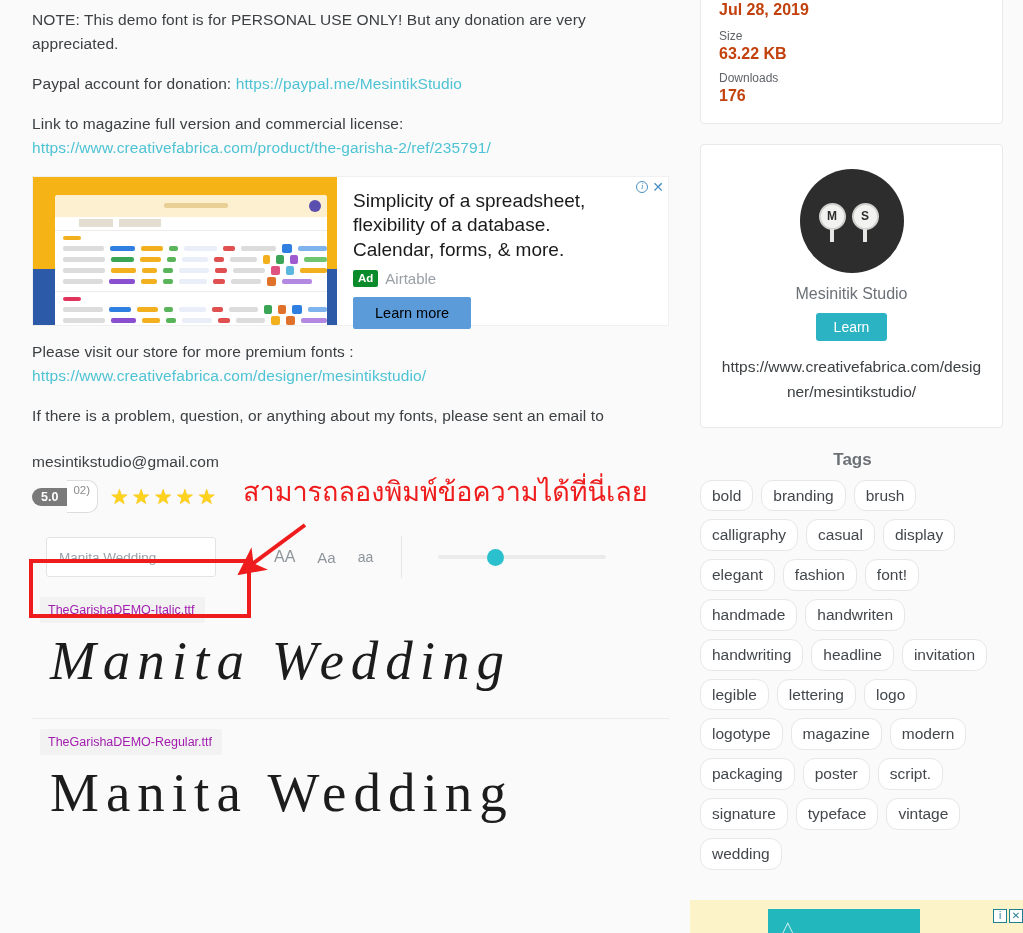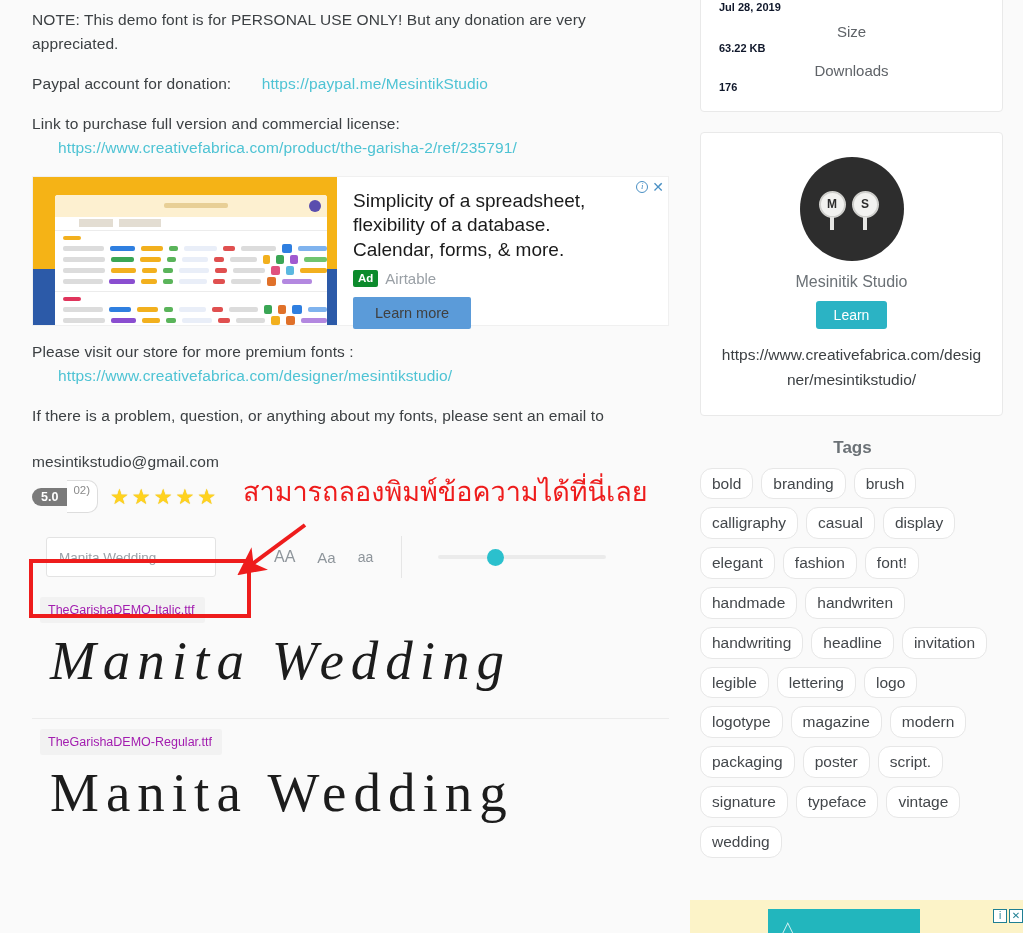--- a/index.html
+++ b/index.html
@@ -30,21 +30,20 @@
     font-size: 15.5px;
     line-height: 1.55;
     margin: 0 0 16px 0;
     letter-spacing: 0.1px;
   }
   .desc-p.first { padding-top: 8px; }
   .link {
     color: #4ec3d4;
     text-decoration: none;
     word-break: break-all;
-    margin-left: 26px;
   }
 
   
   .ad-box {
     position: relative;
     width: 637px;
     height: 150px;
     background: #ffffff;
     margin: 4px 0 14px 0;
     display: flex;
@@ -107,21 +106,21 @@
     max-width: 280px;
   }
   .ad-meta { display: flex; align-items: center; gap: 7px; margin-bottom: 10px; }
   .ad-chip {
     background: #0c8b2c; color: #fff; font-size: 11.5px; font-weight: bold;
     padding: 1px 5px; border-radius: 2px; line-height: 1.25;
   }
   .ad-adv { color: #9aa0a6; font-size: 15px; }
   .ad-cta {
     display: inline-block;
-    background: #5b9bd9; color: #404040;
+    background: #5b9bd9; color: #000000;
     font-size: 14.5px;
     padding: 8px 22px;
     border-radius: 2px;
     border: 0; cursor: pointer;
     font-family: inherit;
   }
   .ad-ctrls {
     position: absolute; right: 4px; top: 3px;
     display: flex; align-items: center; gap: 4px;
     color: #4a90c4;
@@ -252,22 +251,22 @@
     background: #ffffff;
     border: 1px solid #e9e9e9;
     border-radius: 4px;
     padding: 16px 18px;
   }
   .card.meta-card {
     margin-top: -70px;
     padding-top: 70px;
     padding-bottom: 18px;
   }
-  .meta-label { color: #5f6368; font-size: 15px; margin: 0 0 2px 0; text-align: center; }
-  .meta-value { color: #0f172a; font-size: 11px; font-weight: bold; margin: 0 0 8px 0; }
+  .meta-label { color: #5f6368; font-size: 12px; margin: 0 0 2px 0; }
+  .meta-value { color: #c2410c; font-size: 16px; font-weight: bold; margin: 0 0 8px 0; }
   .meta-value.date-top { margin-bottom: 10px; }
 
   .card.author-card {
     margin-top: 20px;
     padding: 24px 18px 22px 18px;
     text-align: center;
   }
   .avatar-big {
     width: 104px; height: 104px;
     border-radius: 50%;
@@ -358,21 +357,21 @@
 
   <div class="left-col">
 
     <p class="desc-p first">NOTE: This demo font is for PERSONAL USE ONLY! But any donation are very appreciated.</p>
 
     <p class="desc-p">
       <span>Paypal account for donation: </span><a class="link" href="#">https://paypal.me/MesintikStudio</a>
     </p>
 
     <p class="desc-p">
-      <span>Link to purchase full version and commercial license:</span><br>
+      <span>Link to magazine full version and commercial license:</span><br>
       <a class="link" href="#">https://www.creativefabrica.com/product/the-garisha-2/ref/235791/</a>
     </p>
 
     <div class="ad-box">
       <div class="ad-thumb">
         <div class="blue-strip"></div>
         <div class="sheet">
           <div class="sheet-top">
             <span class="ttl"></span>
             <span class="avatar"></span>

